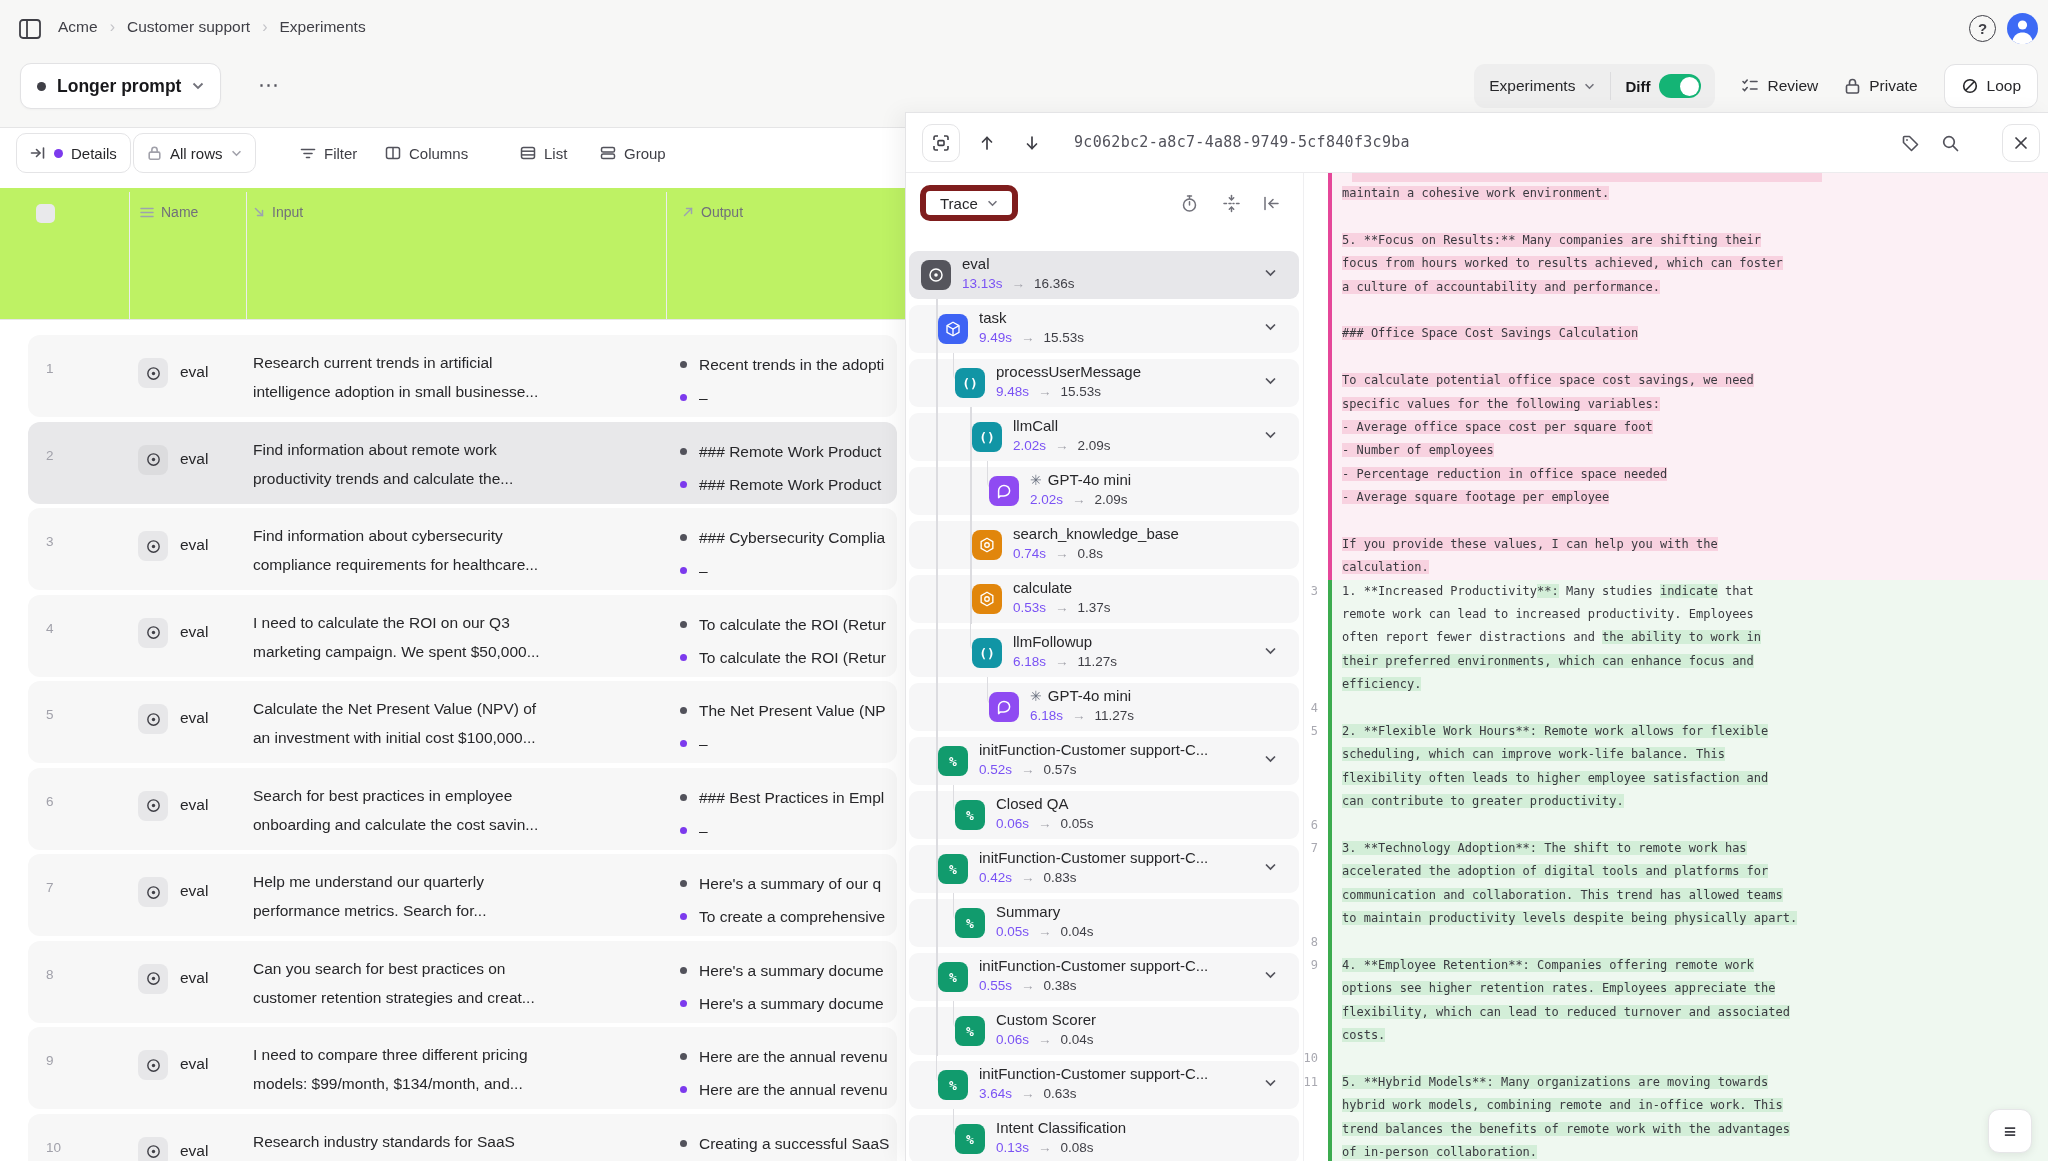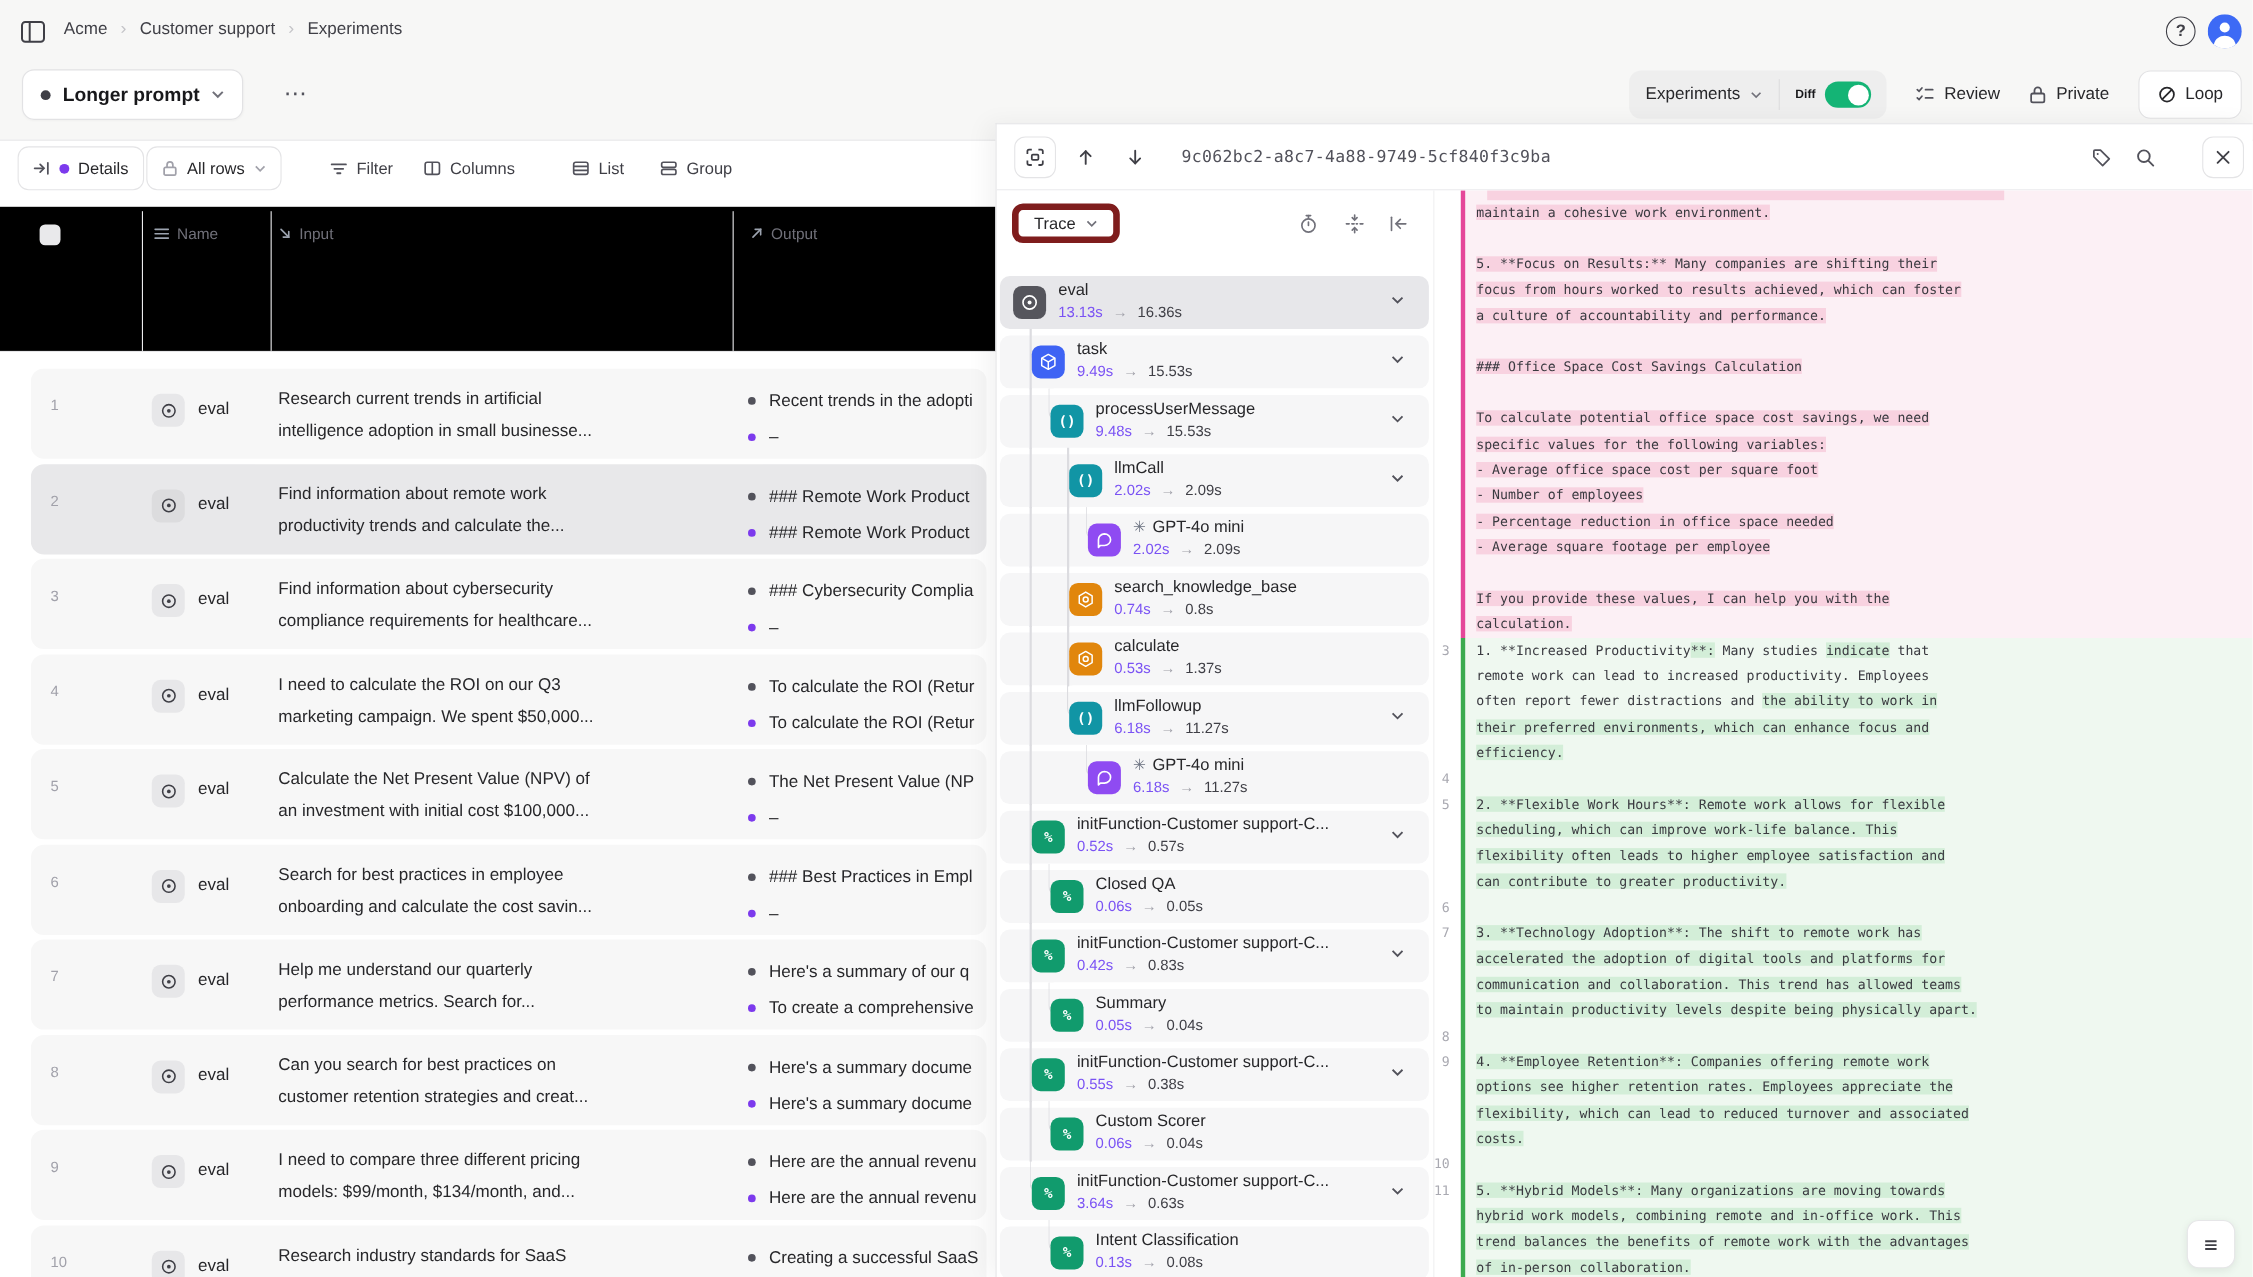--- a/index.html
+++ b/index.html
@@ -21,34 +21,34 @@
   .exp-dot { width:9px; height:9px; border-radius:50%; background:#3f3f46; }
   .exp-name { font-size:17.5px; font-weight:700; color:#18181b; }
   .more-btn { position:absolute; left:258px; top:16px; font-size:21px; color:#52525b; letter-spacing:1px; }
 
   .right-controls { position:absolute; right:10px; top:6px; height:46px; display:flex; align-items:center; gap:26px; }
   .seg-pill { height:44px; background:#eeeeee; border-radius:11px; display:flex; align-items:center; }
   .seg-left { display:flex; align-items:center; gap:9px; padding:0 15px; }
   .seg-left span { font-size:15.5px; color:#27272a; }
   .seg-div { width:1px; height:28px; background:#dcdcde; }
   .seg-right { display:flex; align-items:center; gap:9px; padding:0 14px; }
-  .diff-label { font-size:11px; font-weight:700; color:#18181b; }
+  .diff-label { font-size:15px; font-weight:700; color:#18181b; }
   .toggle { width:42px; height:24px; border-radius:12px; background:#14b475; position:relative; }
   .toggle .knob { position:absolute; right:2.5px; top:2.5px; width:19px; height:19px; border-radius:50%; background:#fff; }
   .txt-btn { display:flex; align-items:center; gap:8px; font-size:15.5px; color:#27272a; }
   .loop-btn { height:44px; background:#fff; border:1px solid #e2e2e4; border-radius:11px; display:flex; align-items:center; gap:8px; padding:0 16px; font-size:15.5px; }
 
   
   .toolbar { position:absolute; top:128px; left:0; width:905px; height:60px; background:#fff; }
   .tb-pill { position:absolute; top:5px; height:40px; background:#fff; border:1px solid #e4e4e6; border-radius:10px; display:flex; align-items:center; gap:8px; padding:0 13px; font-size:15px; color:#27272a; }
   .tb-flat { position:absolute; top:5px; height:40px; display:flex; align-items:center; gap:8px; font-size:15px; color:#3f3f46; }
   .purple-dot { width:9px; height:9px; border-radius:50%; background:#7c3aed; }
 
   
-  .table-head { position:absolute; top:188px; left:0; width:905px; height:132px; border-bottom:1px solid #e6e6e8; background:#000000; }
+  .table-head { position:absolute; top:188px; left:0; width:905px; height:132px; border-bottom:1px solid #e6e6e8; background:#bef264; }
   .th-div { position:absolute; top:4px; bottom:0; width:1px; background:#ececee; }
   .th-label { position:absolute; top:16px; display:flex; align-items:center; gap:7px; font-size:14px; color:#71717a; }
   .th-check { position:absolute; left:36px; top:16px; width:19px; height:19px; border-radius:5px; background:#e9e9eb; }
   #table-rows { position:absolute; top:335px; left:28px; width:869px; bottom:0; overflow:hidden; }
   .trow-card { position:relative; width:869px; height:82px; border-radius:12px; background:#f7f7f7; margin-bottom:4.5px; overflow:hidden; }
   .trow-card.sel { background:#e8e8ea; }
   .r-num { position:absolute; left:18px; top:26px; font-size:13.5px; color:#a1a1aa; }
   .r-evalicon { position:absolute; left:110px; top:23px; width:30px; height:30px; border-radius:8px; background:#e7e7e9; display:flex; align-items:center; justify-content:center; }
   .trow-card.sel .r-evalicon { background:#dcdcde; }
   .r-name { position:absolute; left:152px; top:28px; font-size:15.5px; color:#27272a; }

